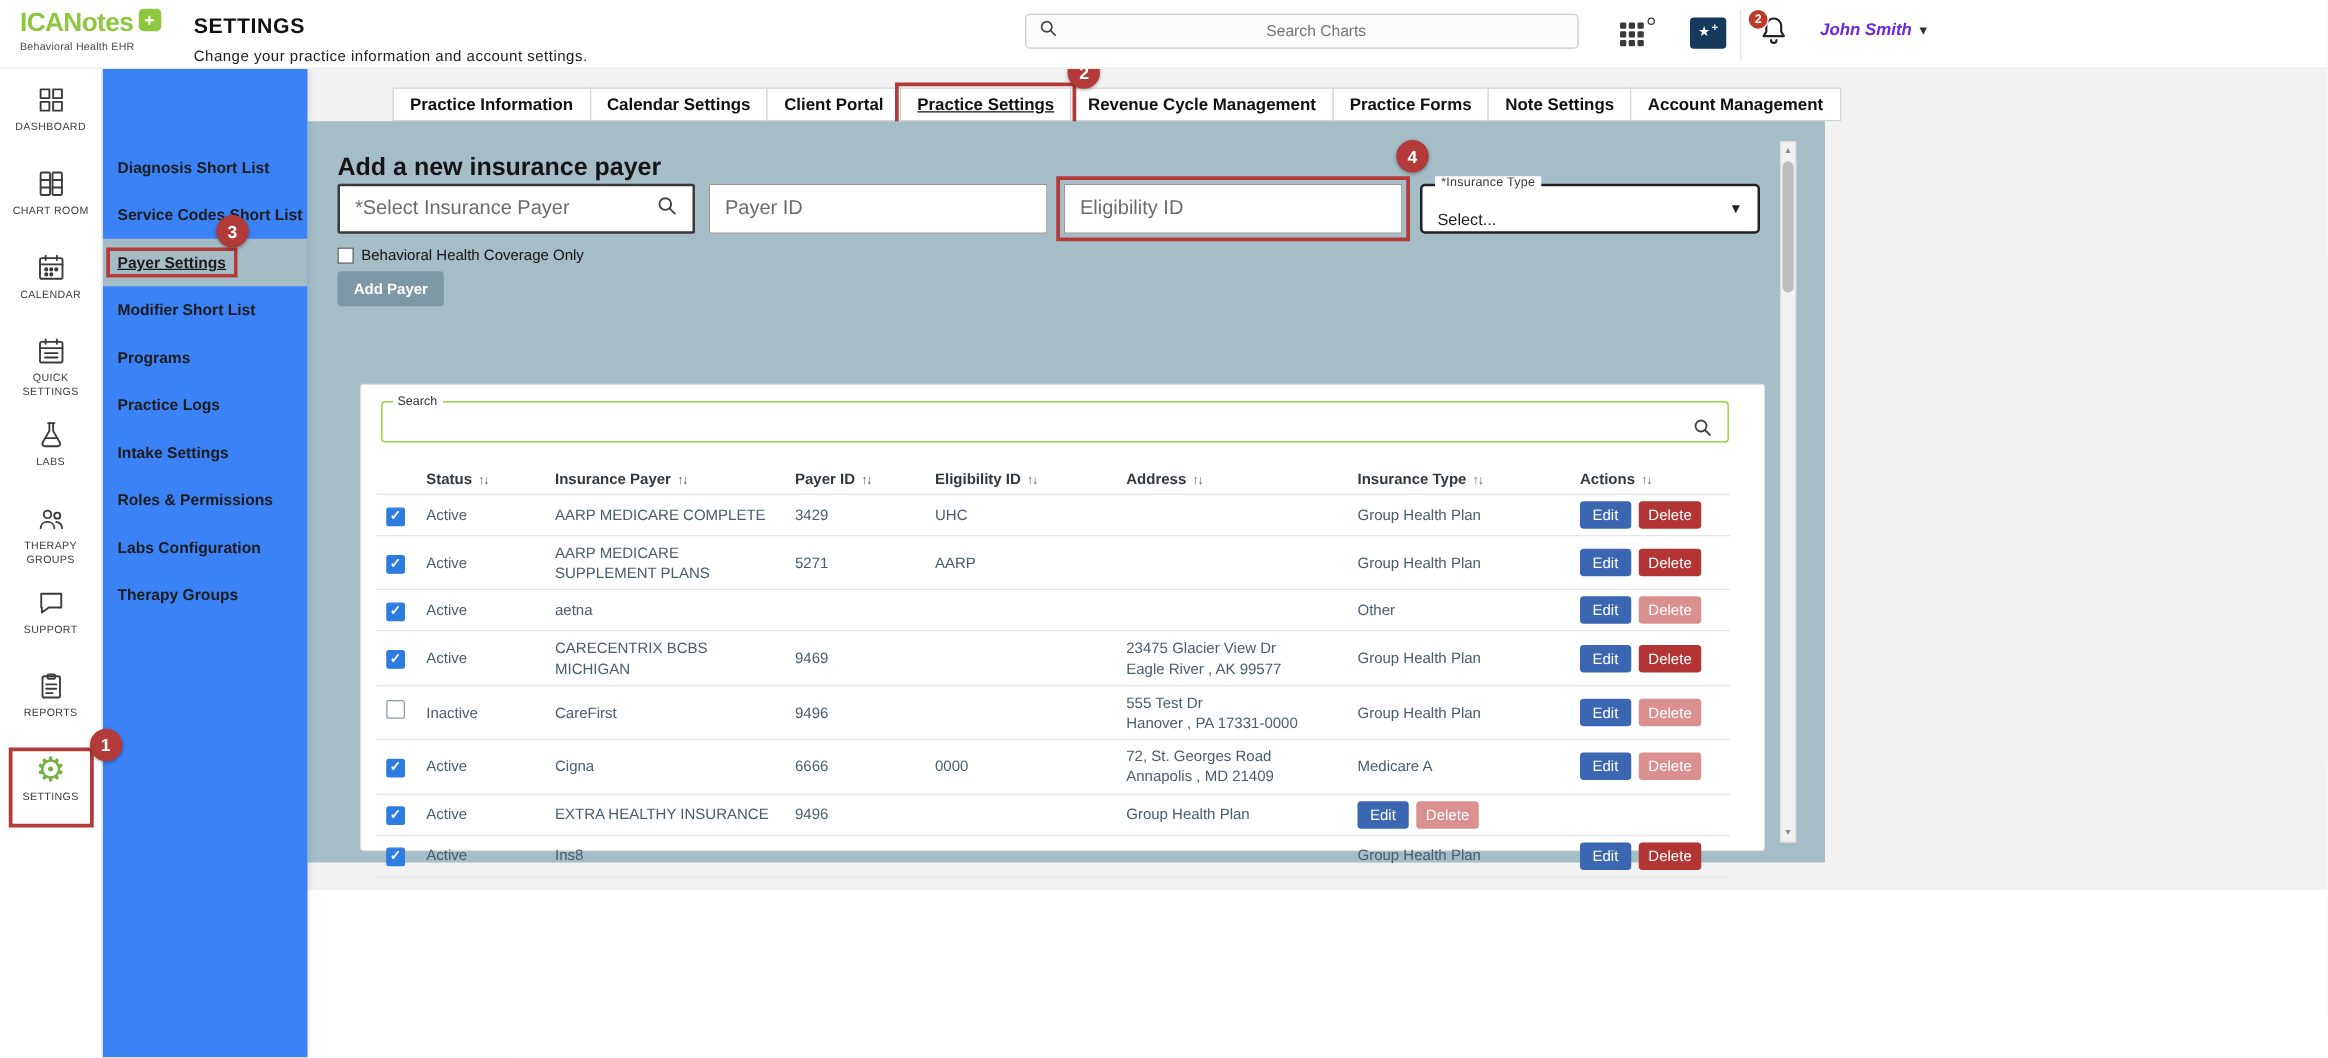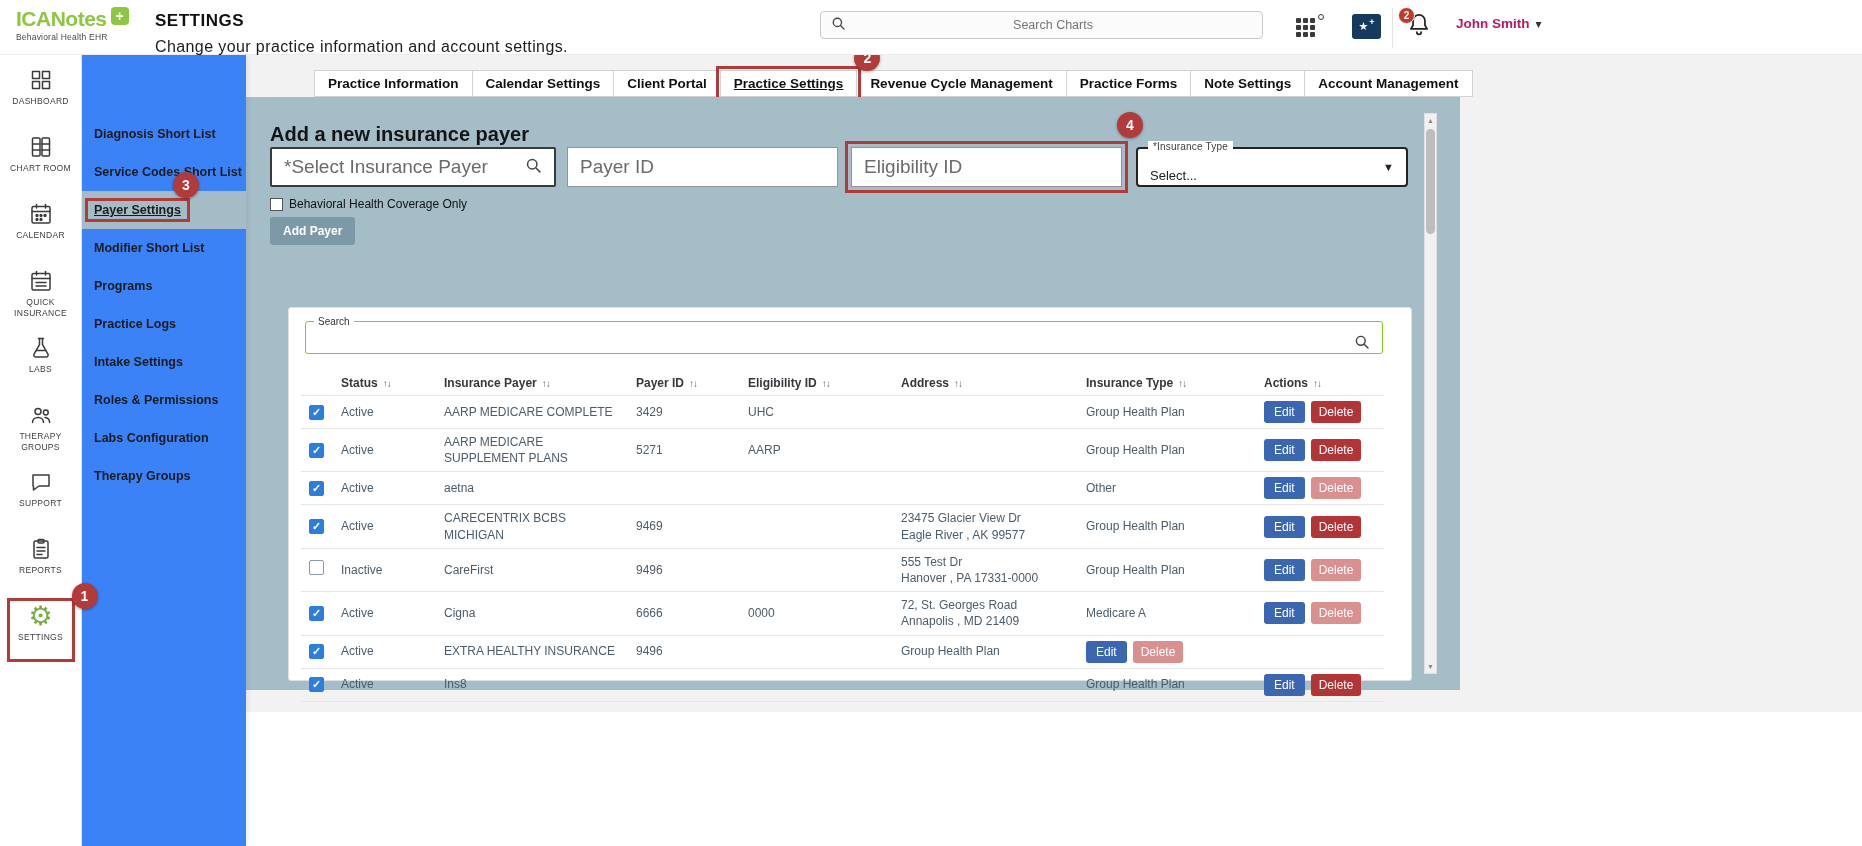--- a/index.html
+++ b/index.html
@@ -8,35 +8,35 @@
 
   
   .header { position:absolute; top:0; left:0; width:1862px; height:55px; background:#fff; border-bottom:1px solid #ececec; z-index:5; }
   .logo-block { position:absolute; left:16px; top:7px; cursor:pointer; }
   .logo-row { display:flex; align-items:flex-start; gap:4px; }
   .logo-name { font-size:21px; font-weight:bold; color:#8dc63f; letter-spacing:-0.5px; }
   .logo-plus { width:18px; height:18px; background:#8dc63f; border-radius:4px; color:#fff; font-size:14px; font-weight:bold; display:flex; align-items:center; justify-content:center; line-height:1; }
   .logo-tagline { font-size:8.5px; color:#4a4a4a; margin-top:1px; letter-spacing:0.2px; }
   .title-block { position:absolute; left:155px; top:11px; }
   .page-title { font-size:17px; font-weight:bold; color:#111; letter-spacing:0.5px; }
-  .page-subtitle { font-size:16px; color:#1c1c1c; letter-spacing:0.4px; margin-top:7px; }
+  .page-subtitle { font-size:12px; color:#1c1c1c; letter-spacing:0.4px; margin-top:7px; }
   .search-charts { position:absolute; left:820px; top:11px; width:443px; height:28px; background:#fbfbfb; border:1px solid #c9c9c9; border-radius:4px; display:flex; align-items:center; padding:0 10px; gap:8px; }
   .search-charts input { border:none; outline:none; background:transparent; font-size:12.5px; width:100%; color:#333; font-family:"Liberation Sans",sans-serif;text-align:center; }
   .hdr-apps { position:absolute; left:1296px; top:14px; width:28px; height:26px; cursor:pointer; }
   .apps-grid { display:grid; grid-template-columns:repeat(3,5px); grid-template-rows:repeat(3,5px); gap:2px; margin-top:4px; }
   .apps-grid span { background:#3a3a3a; border-radius:1px; }
   .apps-dot { position:absolute; right:0; top:0; width:6px; height:6px; border:1.5px solid #3a3a3a; border-radius:50%; }
   .hdr-bookmark { position:absolute; left:1352px; top:14px; width:29px; height:25px; background:#17395e; border-radius:3px; color:#fff; cursor:pointer; display:flex; align-items:center; justify-content:center; }
   .bm-star { font-size:11px; line-height:1; }
   .bm-plus { font-size:9px; font-weight:bold; line-height:1; margin:-8px 0 0 1px; }
   .hdr-divider { position:absolute; left:1392px; top:8px; width:1px; height:40px; background:#e3e3e3; }
   .hdr-bell { position:absolute; left:1406px; top:10px; width:30px; height:32px; cursor:pointer; }
   .bell-badge { position:absolute; left:-8px; top:-3px; min-width:17px; height:17px; background:#c0392b; border-radius:50%; color:#fff; font-size:10px; font-weight:bold; display:flex; align-items:center; justify-content:center; border:1.5px solid #fff; }
   .hdr-user { position:absolute; left:1456px; top:16px; display:flex; align-items:center; gap:6px; cursor:pointer; }
-  .user-name { font-size:13.5px; font-weight:bold; color:#be185d; }
+  .user-name { font-size:13.5px; font-weight:bold; color:#6d28d9;font-style:italic; }
   .user-chevron { font-size:12px; color:#333; }
 
   
   .icon-sidebar { position:absolute; top:55px; left:0; width:82px; height:791px; background:#fff; border-right:1px solid #e6e6e6; padding-top:10px; z-index:4; }
   .nav-item { height:67px; display:flex; align-items:flex-start; justify-content:center; cursor:pointer; }
   .nav-box { position:relative; width:62px; min-height:58px; display:flex; flex-direction:column; align-items:center; gap:3px; padding-top:2px; }
   .nav-label { font-size:8.5px; color:#3c3c3c; text-align:center; letter-spacing:0.3px; line-height:1.35; }
   .nav-icon { height:26px; display:flex; align-items:center; justify-content:center; }
   .nav-icon svg { stroke:#3b3b3b; fill:none; stroke-width:1.5; stroke-linecap:round; stroke-linejoin:round; }
   .gear-glyph { font-size:27px; color:#76b043; line-height:26px; }
@@ -52,21 +52,21 @@
   .main-bg { position:absolute; top:55px; left:246px; width:1616px; height:657px; background:#f2f2f2; z-index:1; }
   .tabs-row { position:absolute; top:70px; left:315px; display:flex; z-index:2; }
   .tab { position:relative; background:#fff; border:1px solid #d2d2d2; margin-left:-1px; padding:5px 13px; font-size:13.5px; font-weight:bold; color:#111; white-space:nowrap; cursor:pointer; }
   .tab.selected { text-decoration:underline; z-index:2; }
   .tab.annotated { outline:3px solid #b23a38; outline-offset:1px; }
 
   
   .panel { position:absolute; top:97px; left:246px; width:1214px; height:593px; background:#a4bdc7; z-index:2; }
   .form-heading { position:absolute; left:24px; top:26px; font-size:20px; font-weight:bold; color:#141414; }
   .fld { position:absolute; top:50px; height:40px; background:#fff; display:flex; align-items:center; padding:0 12px; }
-  .fld input { border:none; outline:none; width:100%; font-size:19px; font-family:"Liberation Sans",sans-serif; color:#be185d; background:transparent; }
+  .fld input { border:none; outline:none; width:100%; font-size:16px; font-family:"Liberation Sans",sans-serif; color:#be185d; background:transparent; }
   .fld input::placeholder { color:#6b6b6b; opacity:1; }
   .fld-payer { left:24px; width:286px; border:2px solid #3a3a3a; border-radius:2px; }
   .fld-payerid { left:321px; width:271px; border:1px solid #949494; }
   .fld-elig-wrap { position:absolute; left:605px; top:50px; width:271px; height:40px; outline:3px solid #b23a38; outline-offset:3px; }
   .fld-elig { left:0; top:0; width:271px; position:absolute; border:1px solid #949494; }
   .fld-select { left:890px; width:272px; border:2px solid #222; border-radius:4px; cursor:pointer; justify-content:space-between; }
   .float-label { position:absolute; left:10px; top:-8px; background:#fff; padding:0 5px; font-size:10px; color:#3c3c3c; letter-spacing:0.2px; }
   .select-value { font-size:13px; color:#222;margin-top:16px; }
   .select-arrow { font-size:11px; color:#222; }
   .mag svg { stroke:#444; fill:none; stroke-width:1.8; stroke-linecap:round; }
@@ -219,21 +219,21 @@
         <span class="nav-icon">
             <svg width="24" height="24" viewBox="0 0 24 24">
               <rect x="3" y="4.5" width="18" height="16.5" rx="1.5"></rect>
               <line x1="3" y1="9.5" x2="21" y2="9.5"></line>
               <line x1="7.5" y1="2.5" x2="7.5" y2="6"></line>
               <line x1="16.5" y1="2.5" x2="16.5" y2="6"></line>
               <line x1="7" y1="13.5" x2="17" y2="13.5"></line>
               <line x1="7" y1="17" x2="17" y2="17"></line>
             </svg>
           </span>
-        <span class="nav-label">QUICK INSURANCE</span>
+        <span class="nav-label">QUICK SETTINGS</span>
       </div>
     </div>
     <div class="nav-item">
       <div class="nav-box">
         <span class="nav-icon">
             <svg width="24" height="24" viewBox="0 0 24 24">
               <path d="M9.5 2.5h5"></path>
               <path d="M10.5 2.5v6.2L5 18.2a2 2 0 0 0 1.8 2.8h10.4a2 2 0 0 0 1.8-2.8L13.5 8.7V2.5"></path>
               <line x1="7.5" y1="14.5" x2="16.5" y2="14.5"></line>
             </svg>

